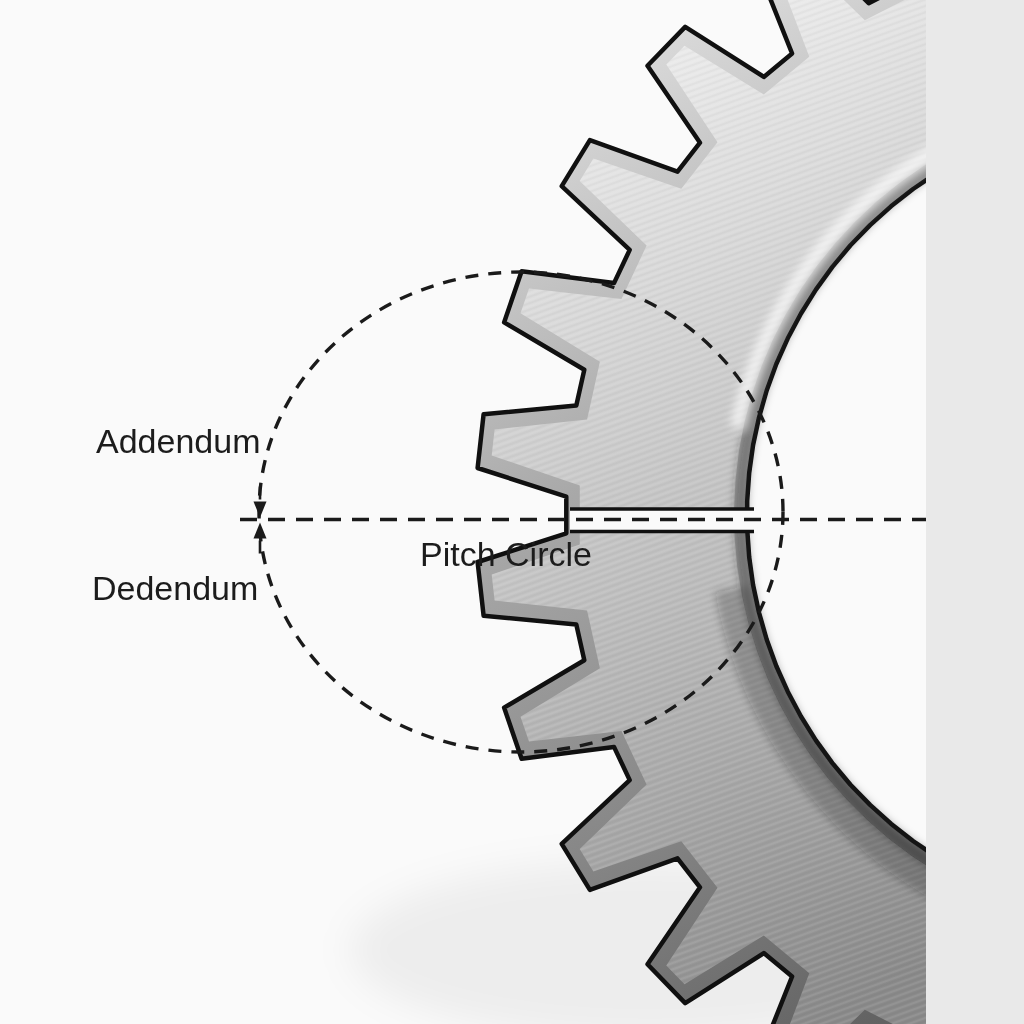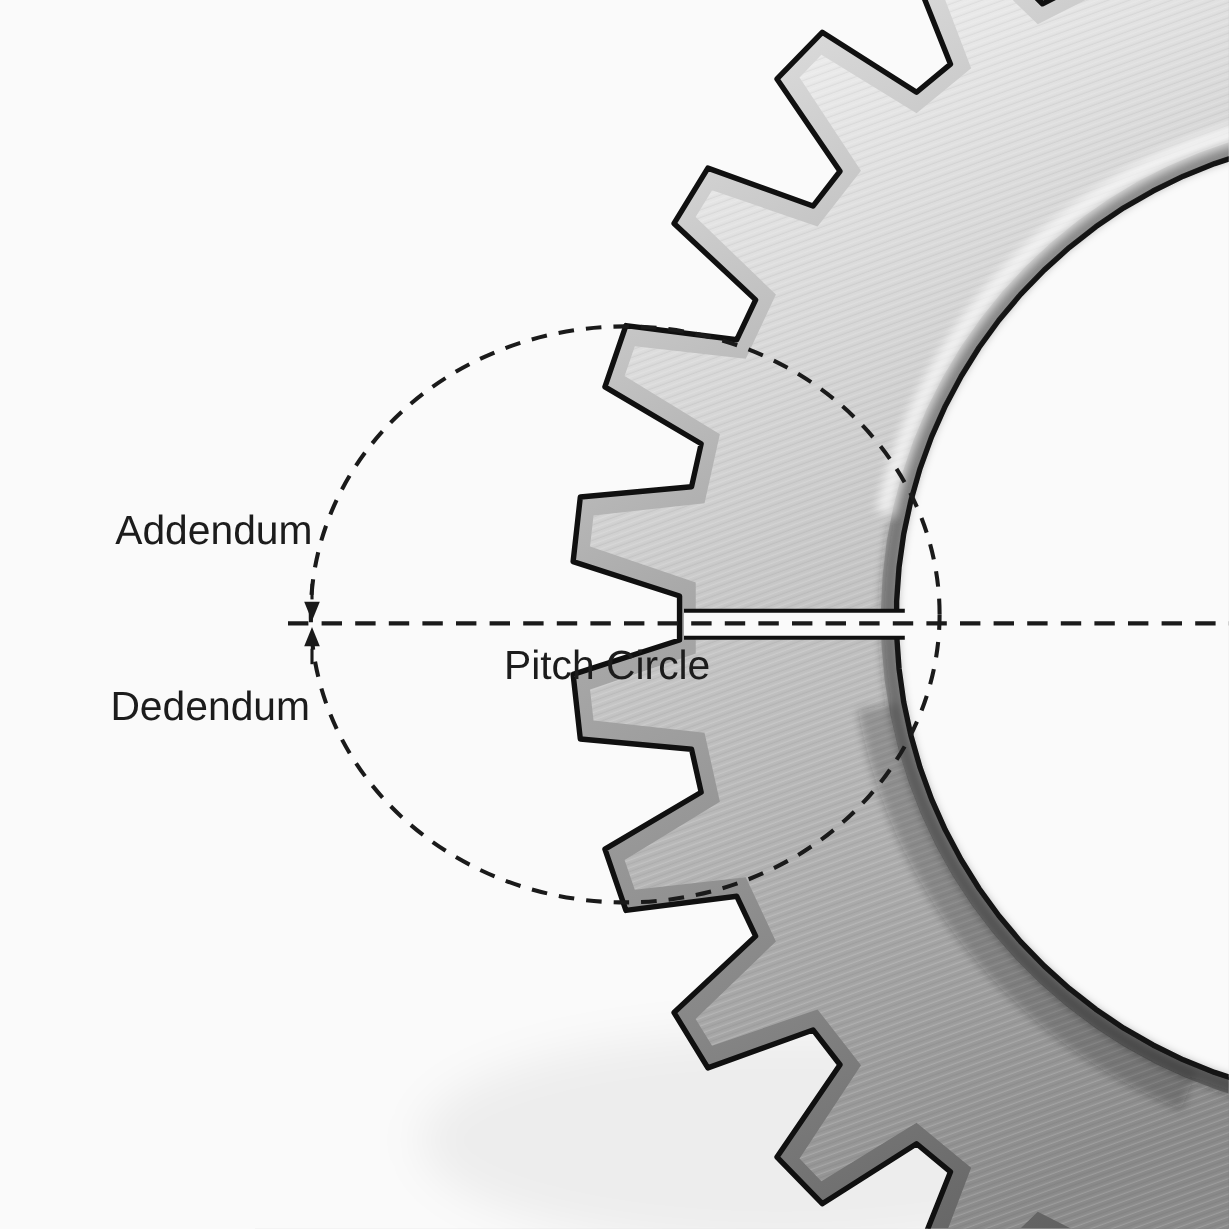--- a/index.html
+++ b/index.html
@@ -1,16 +1,16 @@
 <!DOCTYPE html>
 <html><head>
 <meta charset="utf-8">
 <style>
   html,body{margin:0;padding:0;background:#e9e9e9;}
-  #stage{position:relative;width:1024px;height:1024px;overflow:hidden;
+  #stage{position:relative;width:926px;height:1024px;overflow:hidden;
          font-family:"Liberation Sans","DejaVu Sans",sans-serif;}
   svg{display:block;}
   text{font-family:"Liberation Sans","DejaVu Sans",sans-serif;}
 </style>
 </head>
 <body>
 
 <div id="stage">
 <svg id="scene" width="1024" height="1024" viewBox="0 0 1024 1024">
   <defs>

